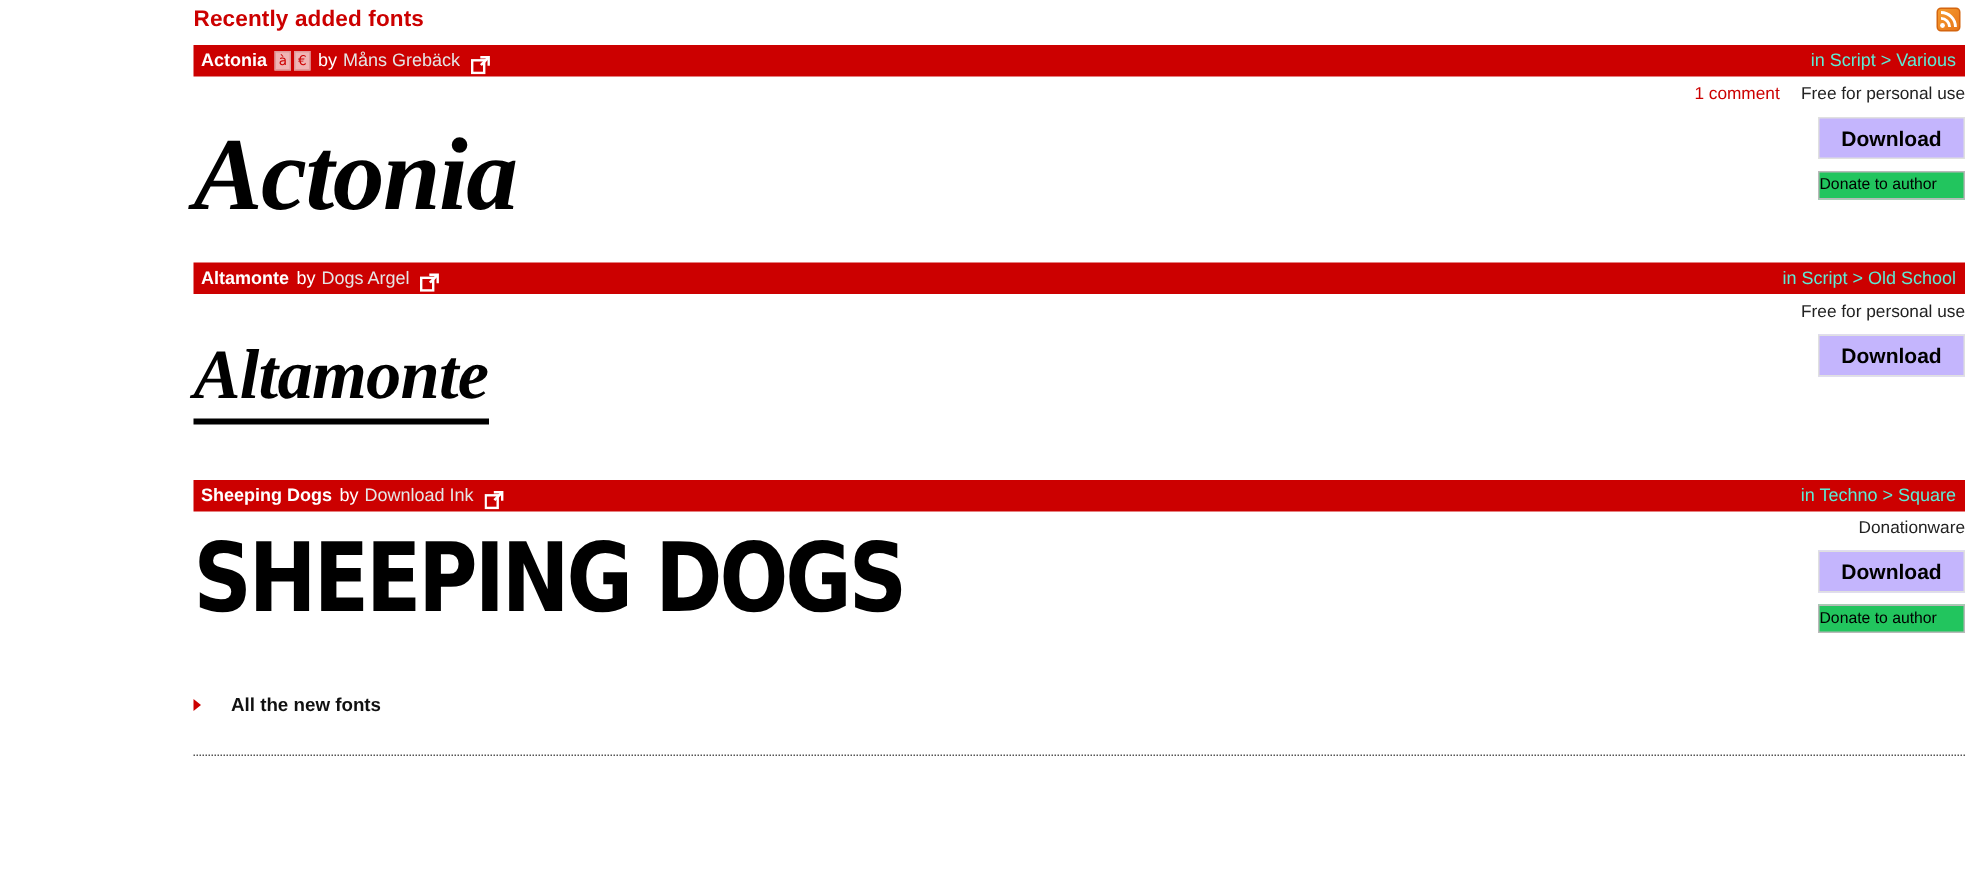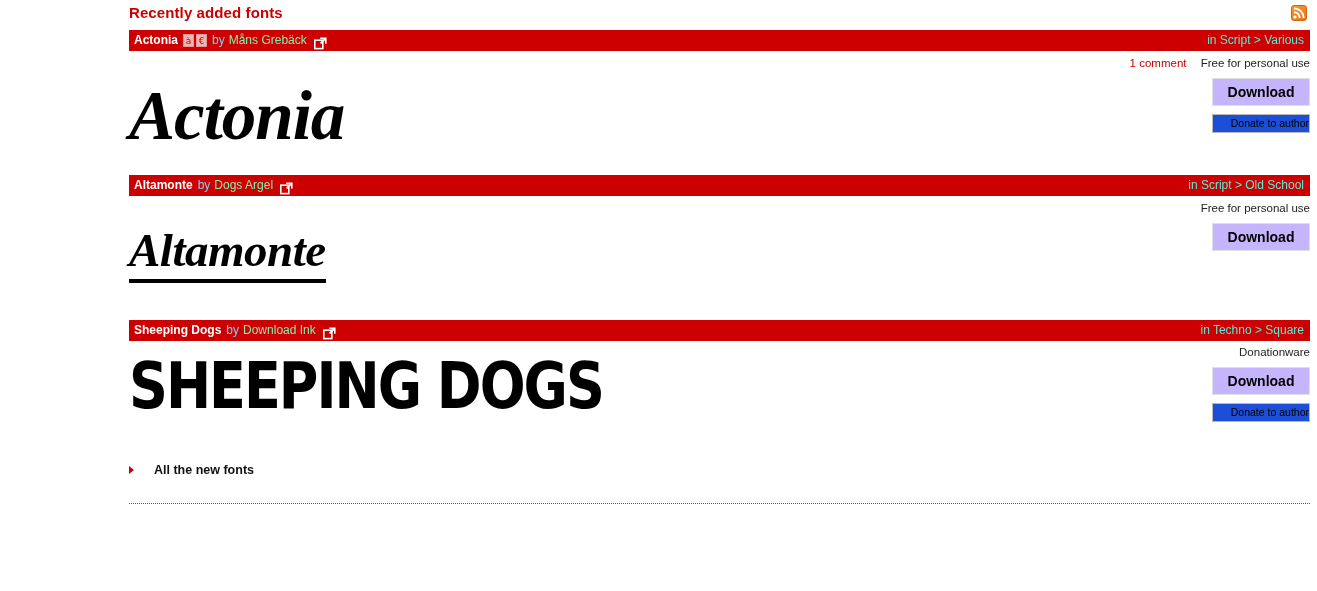--- a/index.html
+++ b/index.html
@@ -52,22 +52,22 @@
   .font-bar .right {
     position: absolute; right: 6px; top: 0;
     font-size: 12px;
     color: #5eead4;
   }
   .font-name {
     font-weight: bold;
     color: #ffffff;
     font-size: 12px;
   }
-  .by-word { font-weight: normal; color: #7dd3fc; margin: 0 4px 0 5px; font-size:12px; }
-  .author-name { font-weight: normal; color: #86efac; font-size: 12px; }
+  .by-word { font-weight: normal; color: #ffffff; margin: 0 4px 0 5px; font-size:12px; }
+  .author-name { font-weight: normal; color: #e5e5e5; font-size: 12px; }
 
   .charset-badges { display: inline-flex; gap: 2px; margin-left: 5px; }
   .badge {
     display: inline-block;
     width: 11px; height: 13px;
     background: #f0b4b4;
     color: #cc0000;
     font-size: 9px;
     line-height: 13px;
     text-align: center;
@@ -97,26 +97,26 @@
     color: #000000;
     font-size: 14px;
     font-weight: bold;
     line-height: 26px;
     text-align: center;
   }
   .btn-donate {
     position: absolute;
     right: 7px;
     width: 98px; height: 19px;
-    background: #1d4ed8;
+    background: #22c55e;
     border: 1px solid #b9b9b9;
     color: #000000;
     font-size: 10.5px;
     line-height: 17px;
-    text-align: right;
+    text-align: left;
   }
 
   
   .preview {
     position: absolute;
     left: 129px;
     color: #000000;
     white-space: nowrap;
   }
   .preview-actonia {

